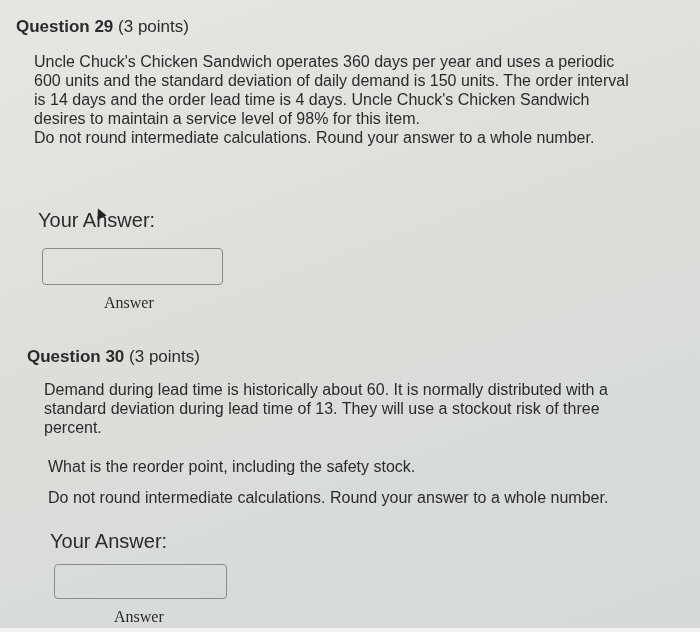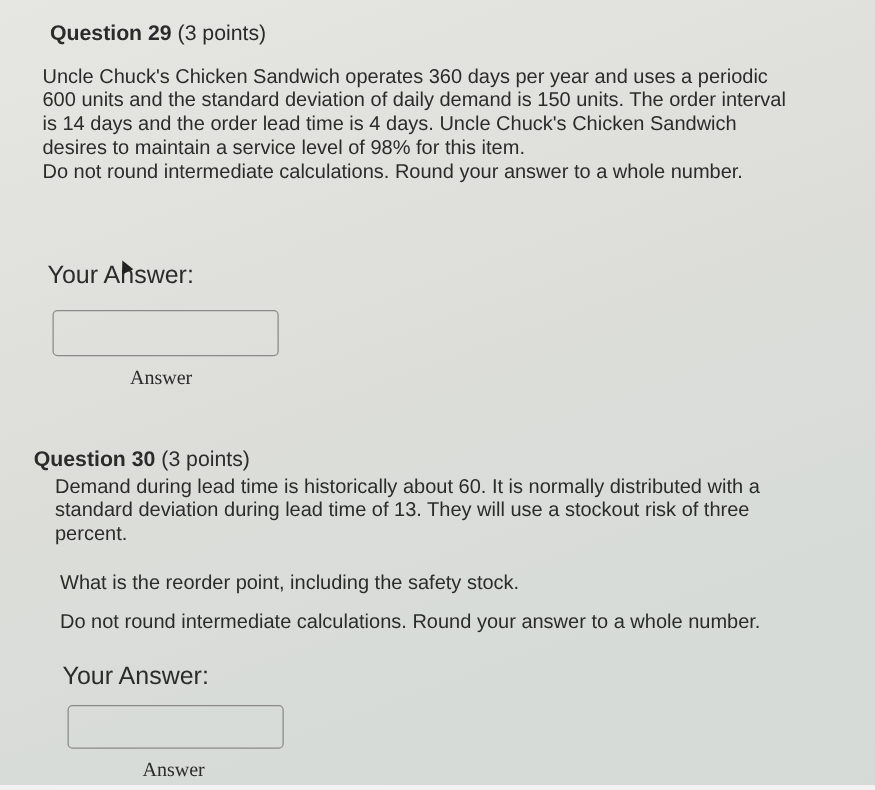--- a/index.html
+++ b/index.html
@@ -18,37 +18,37 @@
     position:absolute; border:1px solid #8a8a8a; border-radius:4px;
     background:transparent; box-sizing:border-box;
   }
   .answer-btn { position:absolute; font-size:16px; background:none; border:none; padding:0; color:#2b2b2b; font-family:Liberation Serif, serif; cursor:pointer; }
   .cursor-icon { position:absolute; width:0; height:0; border-left:5px solid transparent; border-right:5px solid transparent; border-bottom:10px solid #222; transform:rotate(-25deg); }
   .bottom-bar { position:absolute; left:0; right:0; bottom:0; height:4px; background:#f2f2f2; }
 </style>
 </head>
 <body>
 
-<div class="q-title" style="left:16px; top:17px;margin-left:24px;">
+<div class="q-title" style="left:16px; top:17px;">
   <span class="num">Question 29</span>
   <span class="pts">(3 points)</span>
 </div>
 <div class="para" style="left:34px; top:52px;">
   <div>Uncle Chuck's Chicken Sandwich operates 360 days per year and uses a periodic</div>
   <div>600 units and the standard deviation of daily demand is 150 units. The order interval</div>
   <div>is 14 days and the order lead time is 4 days. Uncle Chuck's Chicken Sandwich</div>
   <div>desires to maintain a service level of 98% for this item.</div>
   <div>Do not round intermediate calculations. Round your answer to a whole number.</div>
 </div>
 <div class="label" style="left:38px; top:209px;">Your Answer:</div>
 <span class="cursor-icon" style="left:95px; top:208px;"></span>
 <input class="answer-box" style="left: 42px; top: 248px; width: 181px; height: 37px;" value="">
 <button class="answer-btn" style="left:104px; top:294px;">Answer</button>
 
-<div class="q-title" style="left:27px; top:358px;">
+<div class="q-title" style="left:27px; top:347px;">
   <span class="num">Question 30</span>
   <span class="pts">(3 points)</span>
 </div>
 <div class="para" style="left:44px; top:380px;">
   <div>Demand during lead time is historically about 60. It is normally distributed with a</div>
   <div>standard deviation during lead time of 13. They will use a stockout risk of three</div>
   <div>percent.</div>
 </div>
 <div class="para" style="left:48px; top:457px;">What is the reorder point, including the safety stock.</div>
 <div class="para" style="left:48px; top:488px;">Do not round intermediate calculations. Round your answer to a whole number.</div>

